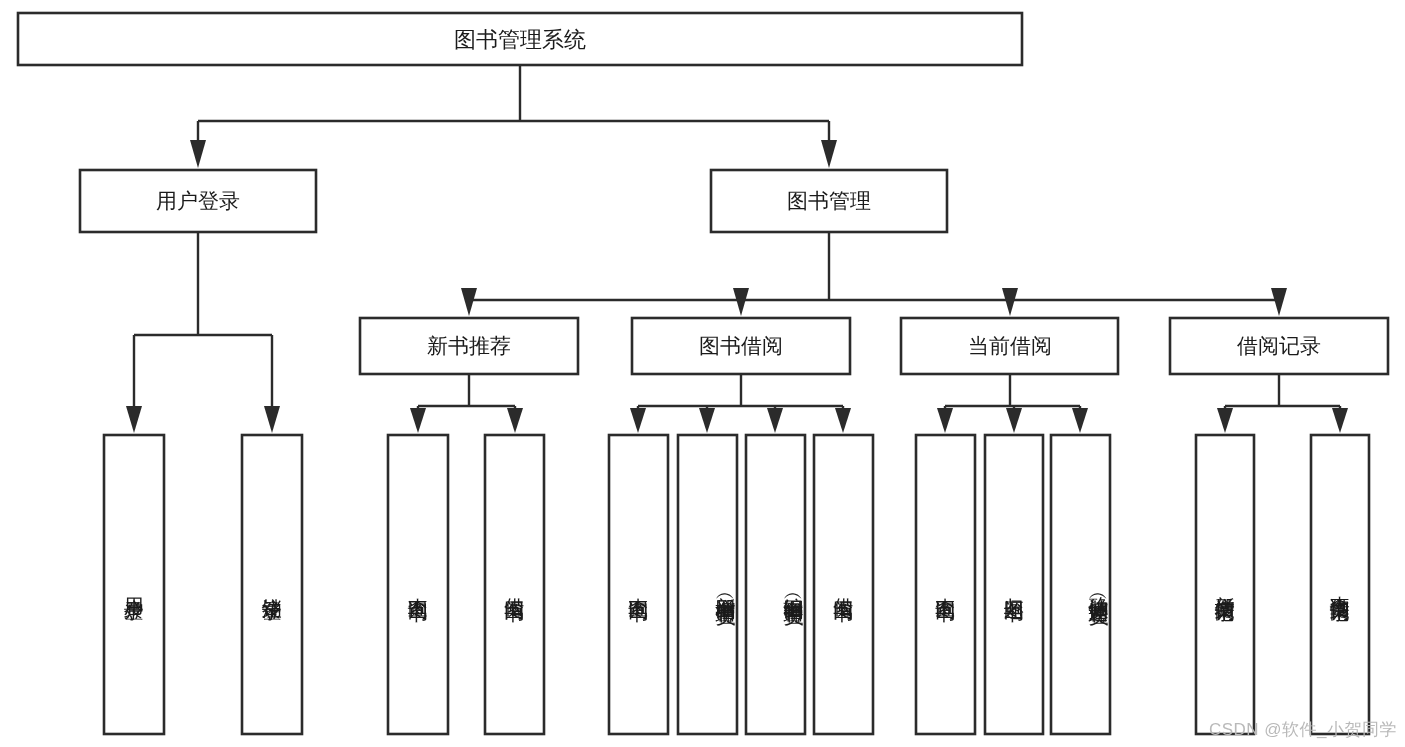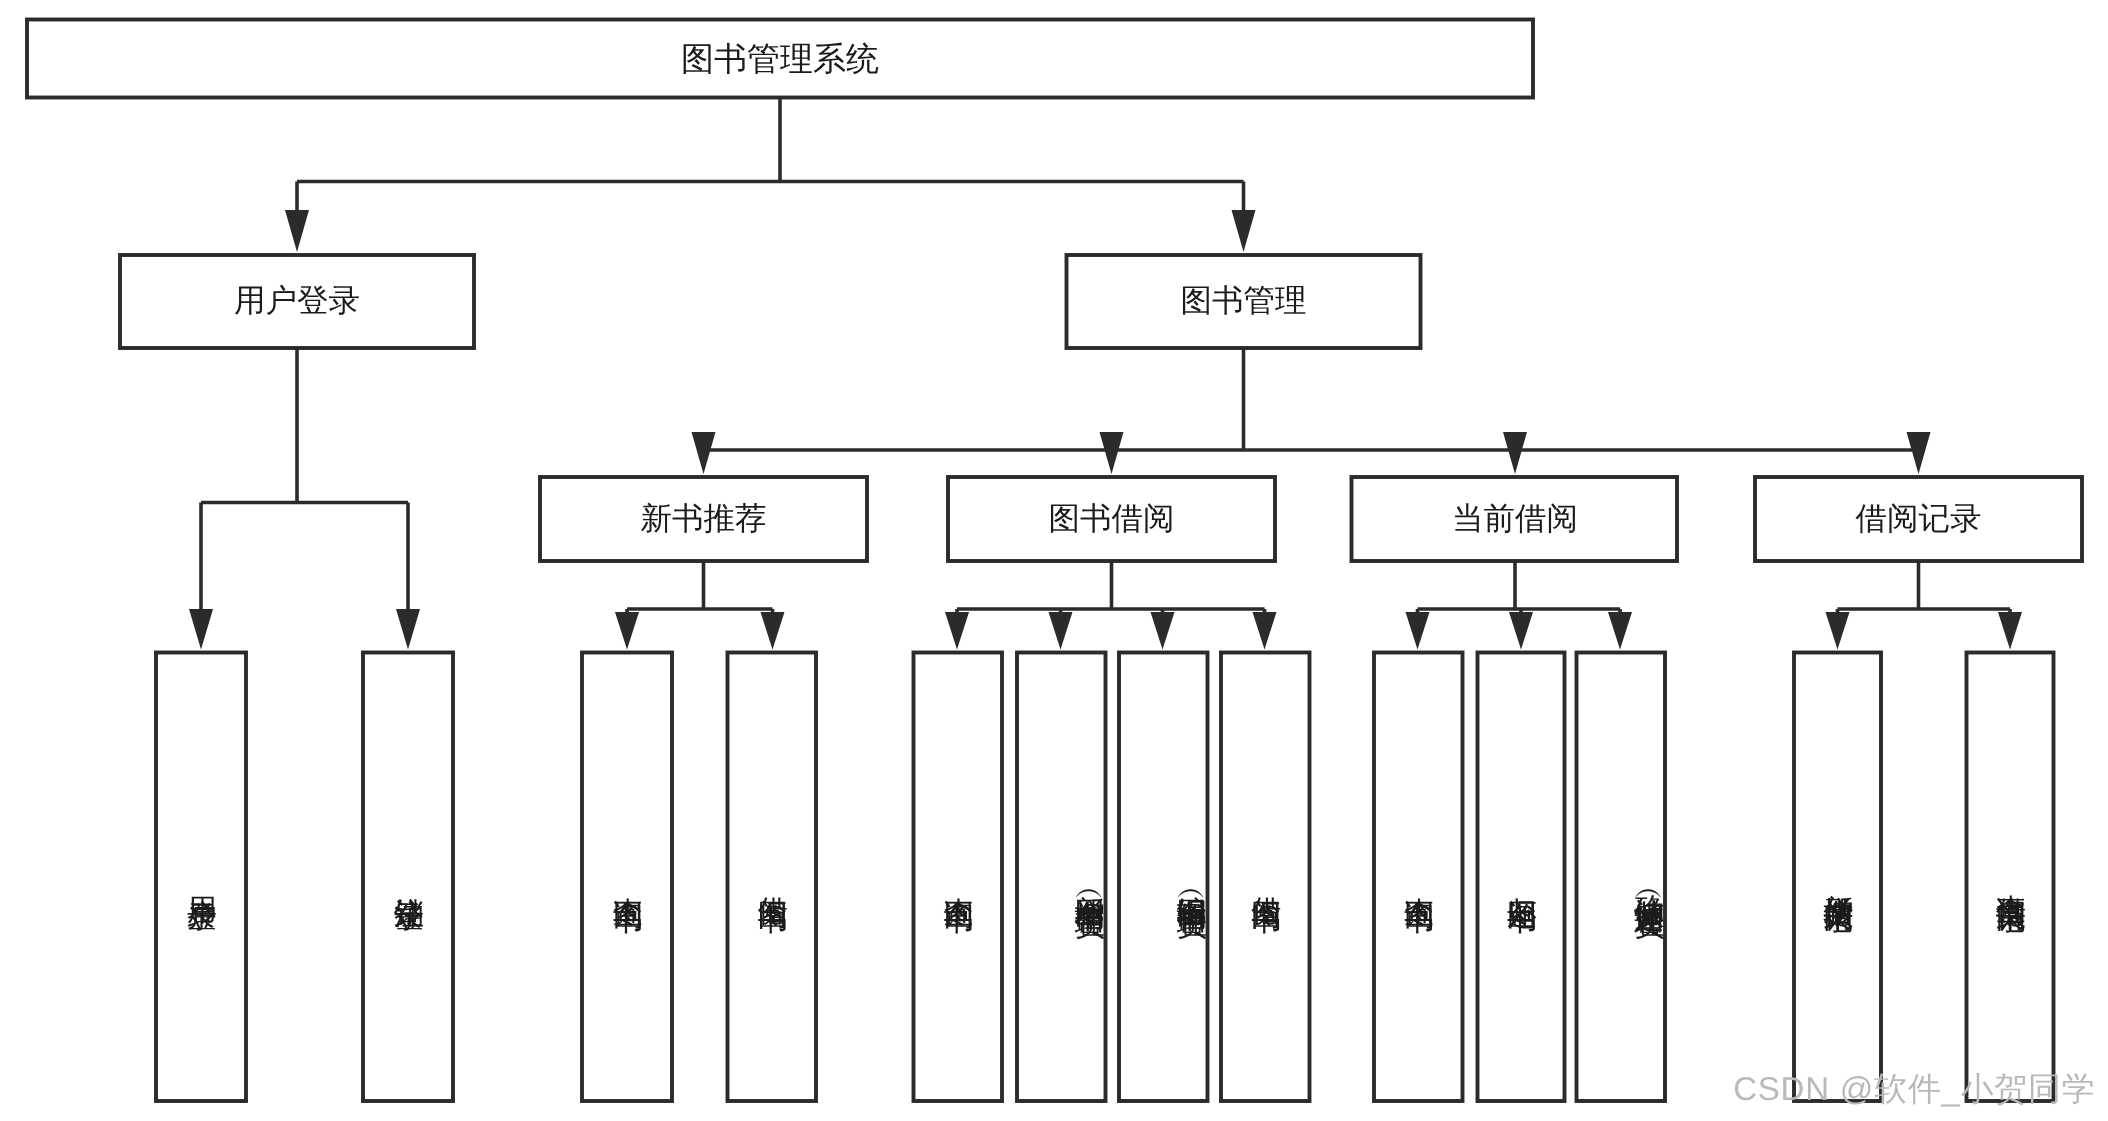--- a/index.html
+++ b/index.html
@@ -63,21 +63,21 @@
     color: #1b1b1b;
     letter-spacing: 1.5px;
     white-space: nowrap;
     pointer-events: none;
   }
   #watermark {
     position: absolute;
     right: 8px;
     bottom: 6px;
     font-family: "Liberation Sans", "DejaVu Sans", sans-serif;
-    font-size: 22px;
+    font-size: 17px;
     color: #b9b9b9;
     white-space: nowrap;
     letter-spacing: 0.5px;
   }
 </style>
 </head>
 <body>
 
 <div id="diagram-root">
 

